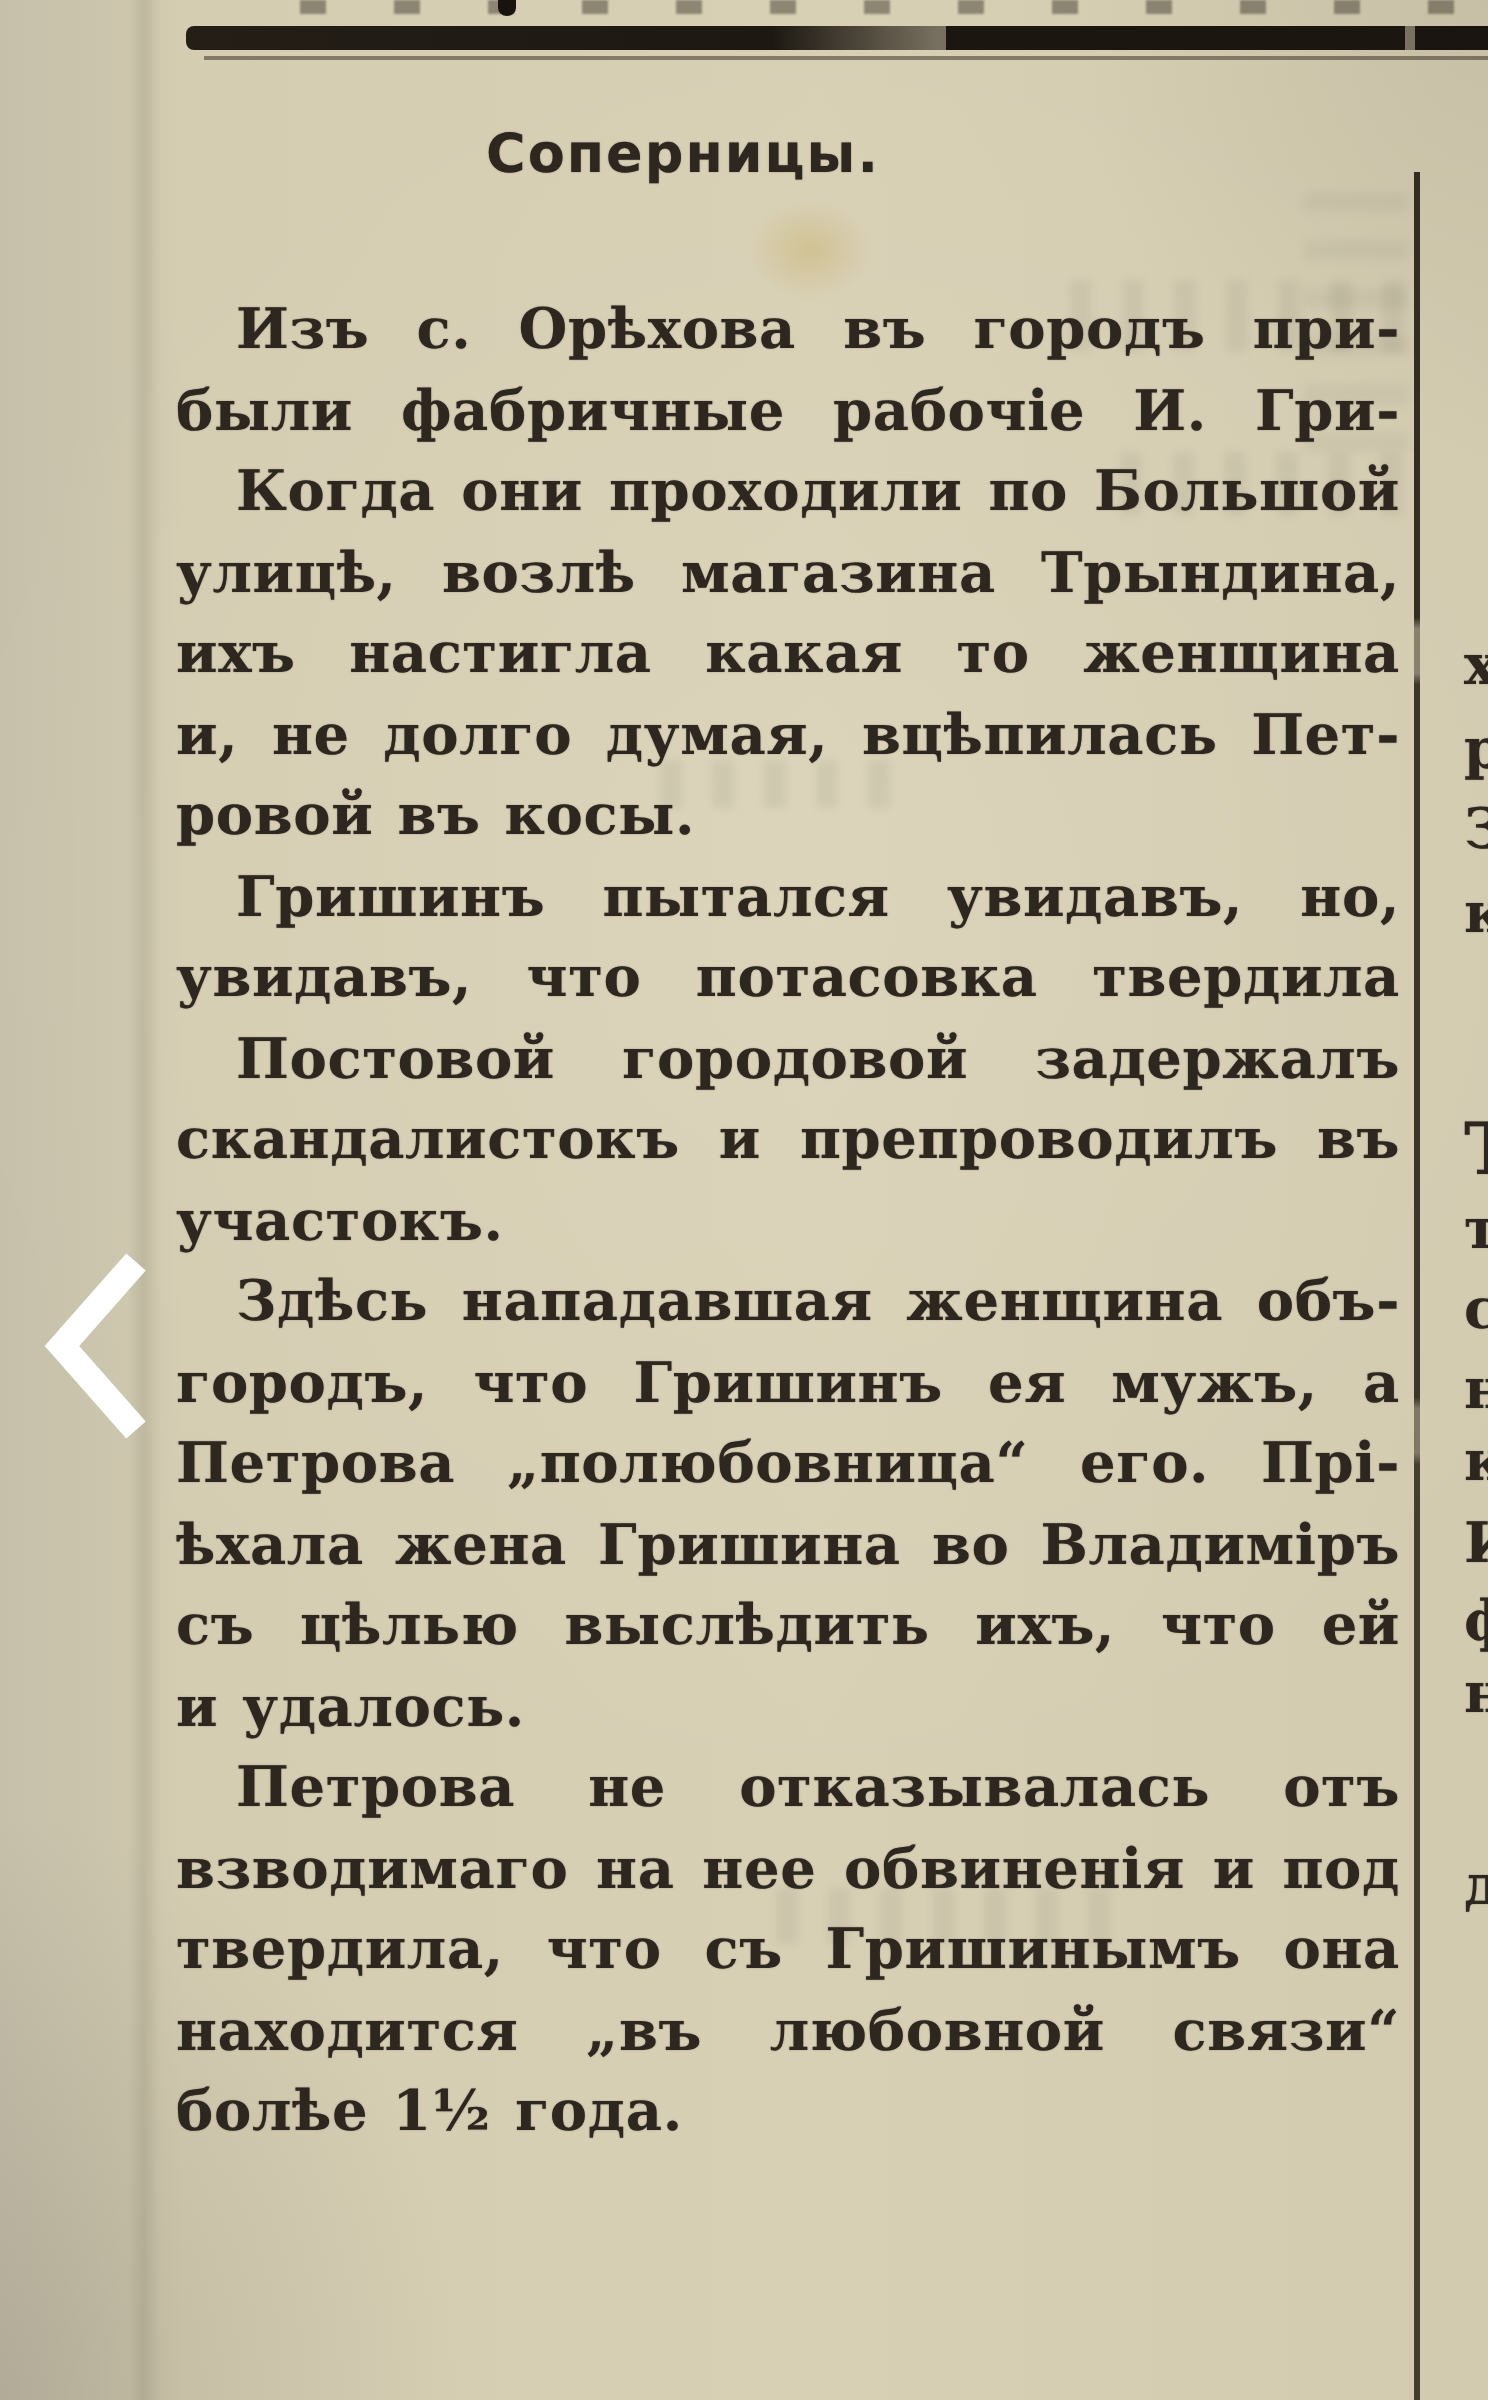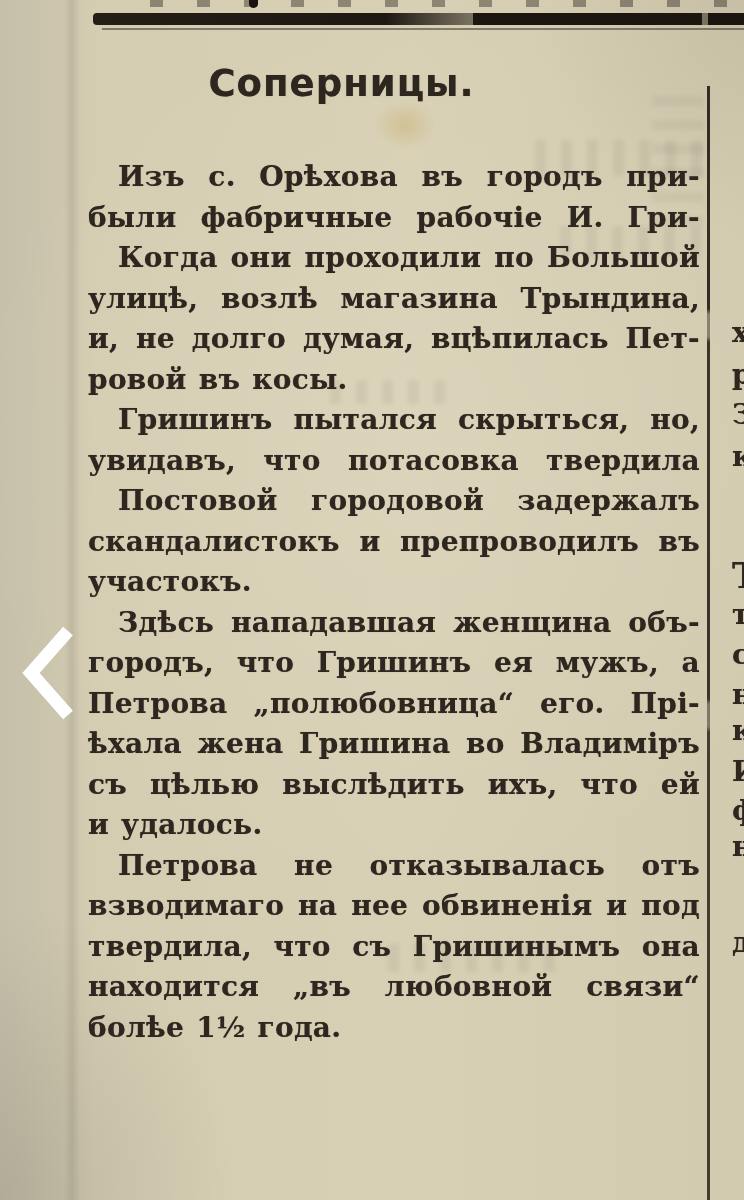--- a/index.html
+++ b/index.html
@@ -36,21 +36,21 @@
   .ghost{position:absolute;pointer-events:none;opacity:.16;filter:blur(2.2px);
     background:repeating-linear-gradient(90deg, rgba(82,88,78,.55) 0 11px, transparent 11px 26px);}
   .g1{left:535px;top:140px;width:172px;height:36px;}
   .g2{left:560px;top:226px;width:148px;height:32px;}
   .g3{left:388px;top:944px;width:170px;height:28px;}
   .g4{left:330px;top:380px;width:128px;height:24px;}
   .g5{left:652px;top:86px;width:52px;height:140px;opacity:.12;
     background:repeating-linear-gradient(0deg, rgba(82,88,78,.55) 0 10px, transparent 10px 24px);}
   
   .article{position:absolute;left:88px;top:62px;width:612px;}
-  .title{margin:0 105px 52px 0;font-family:"DejaVu Sans", sans-serif;font-size:37px;font-weight:bold;
+  .title{margin:0 105px 52px 0;font-family:"DejaVu Sans", sans-serif;font-size:27px;font-weight:bold;
     text-align:center;letter-spacing:1px;text-shadow:0 0 .7px rgba(46,39,32,.55);}
   .para{margin:0;}
   .line{font-size:28px;font-weight:bold;line-height:40.5px;height:40.5px;letter-spacing:.3px;word-spacing:2px;
     text-align:justify;text-align-last:justify;text-shadow:0 0 .7px rgba(46,39,32,.5);}
   .line.first{text-indent:30px;}
   .line.last{text-align:left;text-align-last:left;}
   
   #fragments{position:absolute;left:730px;top:0;width:30px;height:100%;overflow:hidden;}
   .frag{position:absolute;left:2px;font-size:28px;font-weight:bold;line-height:34px;
     letter-spacing:.3px;text-shadow:0 0 .7px rgba(46,39,32,.5);}
@@ -83,25 +83,26 @@
   <div class="article">
     <h1 class="title">Соперницы.</h1>
     <div id="paragraphs">
         <div class="para">
           <div class="line first">Изъ с. Орѣхова въ городъ при-</div>
           <div class="line">были фабричные рабочіе И. Гри-</div>
         </div>
         <div class="para">
           <div class="line first">Когда они проходили по Большой</div>
           <div class="line">улицѣ, возлѣ магазина Трындина,</div>
+          <div class="line">ихъ настигла какая то женщина</div>
           <div class="line">и, не долго думая, вцѣпилась Пет-</div>
           <div class="line last">ровой въ косы.</div>
         </div>
         <div class="para">
-          <div class="line first">Гришинъ пытался скрыться, но,</div>
+          <div class="line first">Гришинъ пытался увидавъ, но,</div>
           <div class="line">увидавъ, что потасовка твердила</div>
         </div>
         <div class="para">
           <div class="line first">Постовой городовой задержалъ</div>
           <div class="line">скандалистокъ и препроводилъ въ</div>
           <div class="line last">участокъ.</div>
         </div>
         <div class="para">
           <div class="line first">Здѣсь нападавшая женщина объ-</div>
           <div class="line">городъ, что Гришинъ ея мужъ, а</div>

